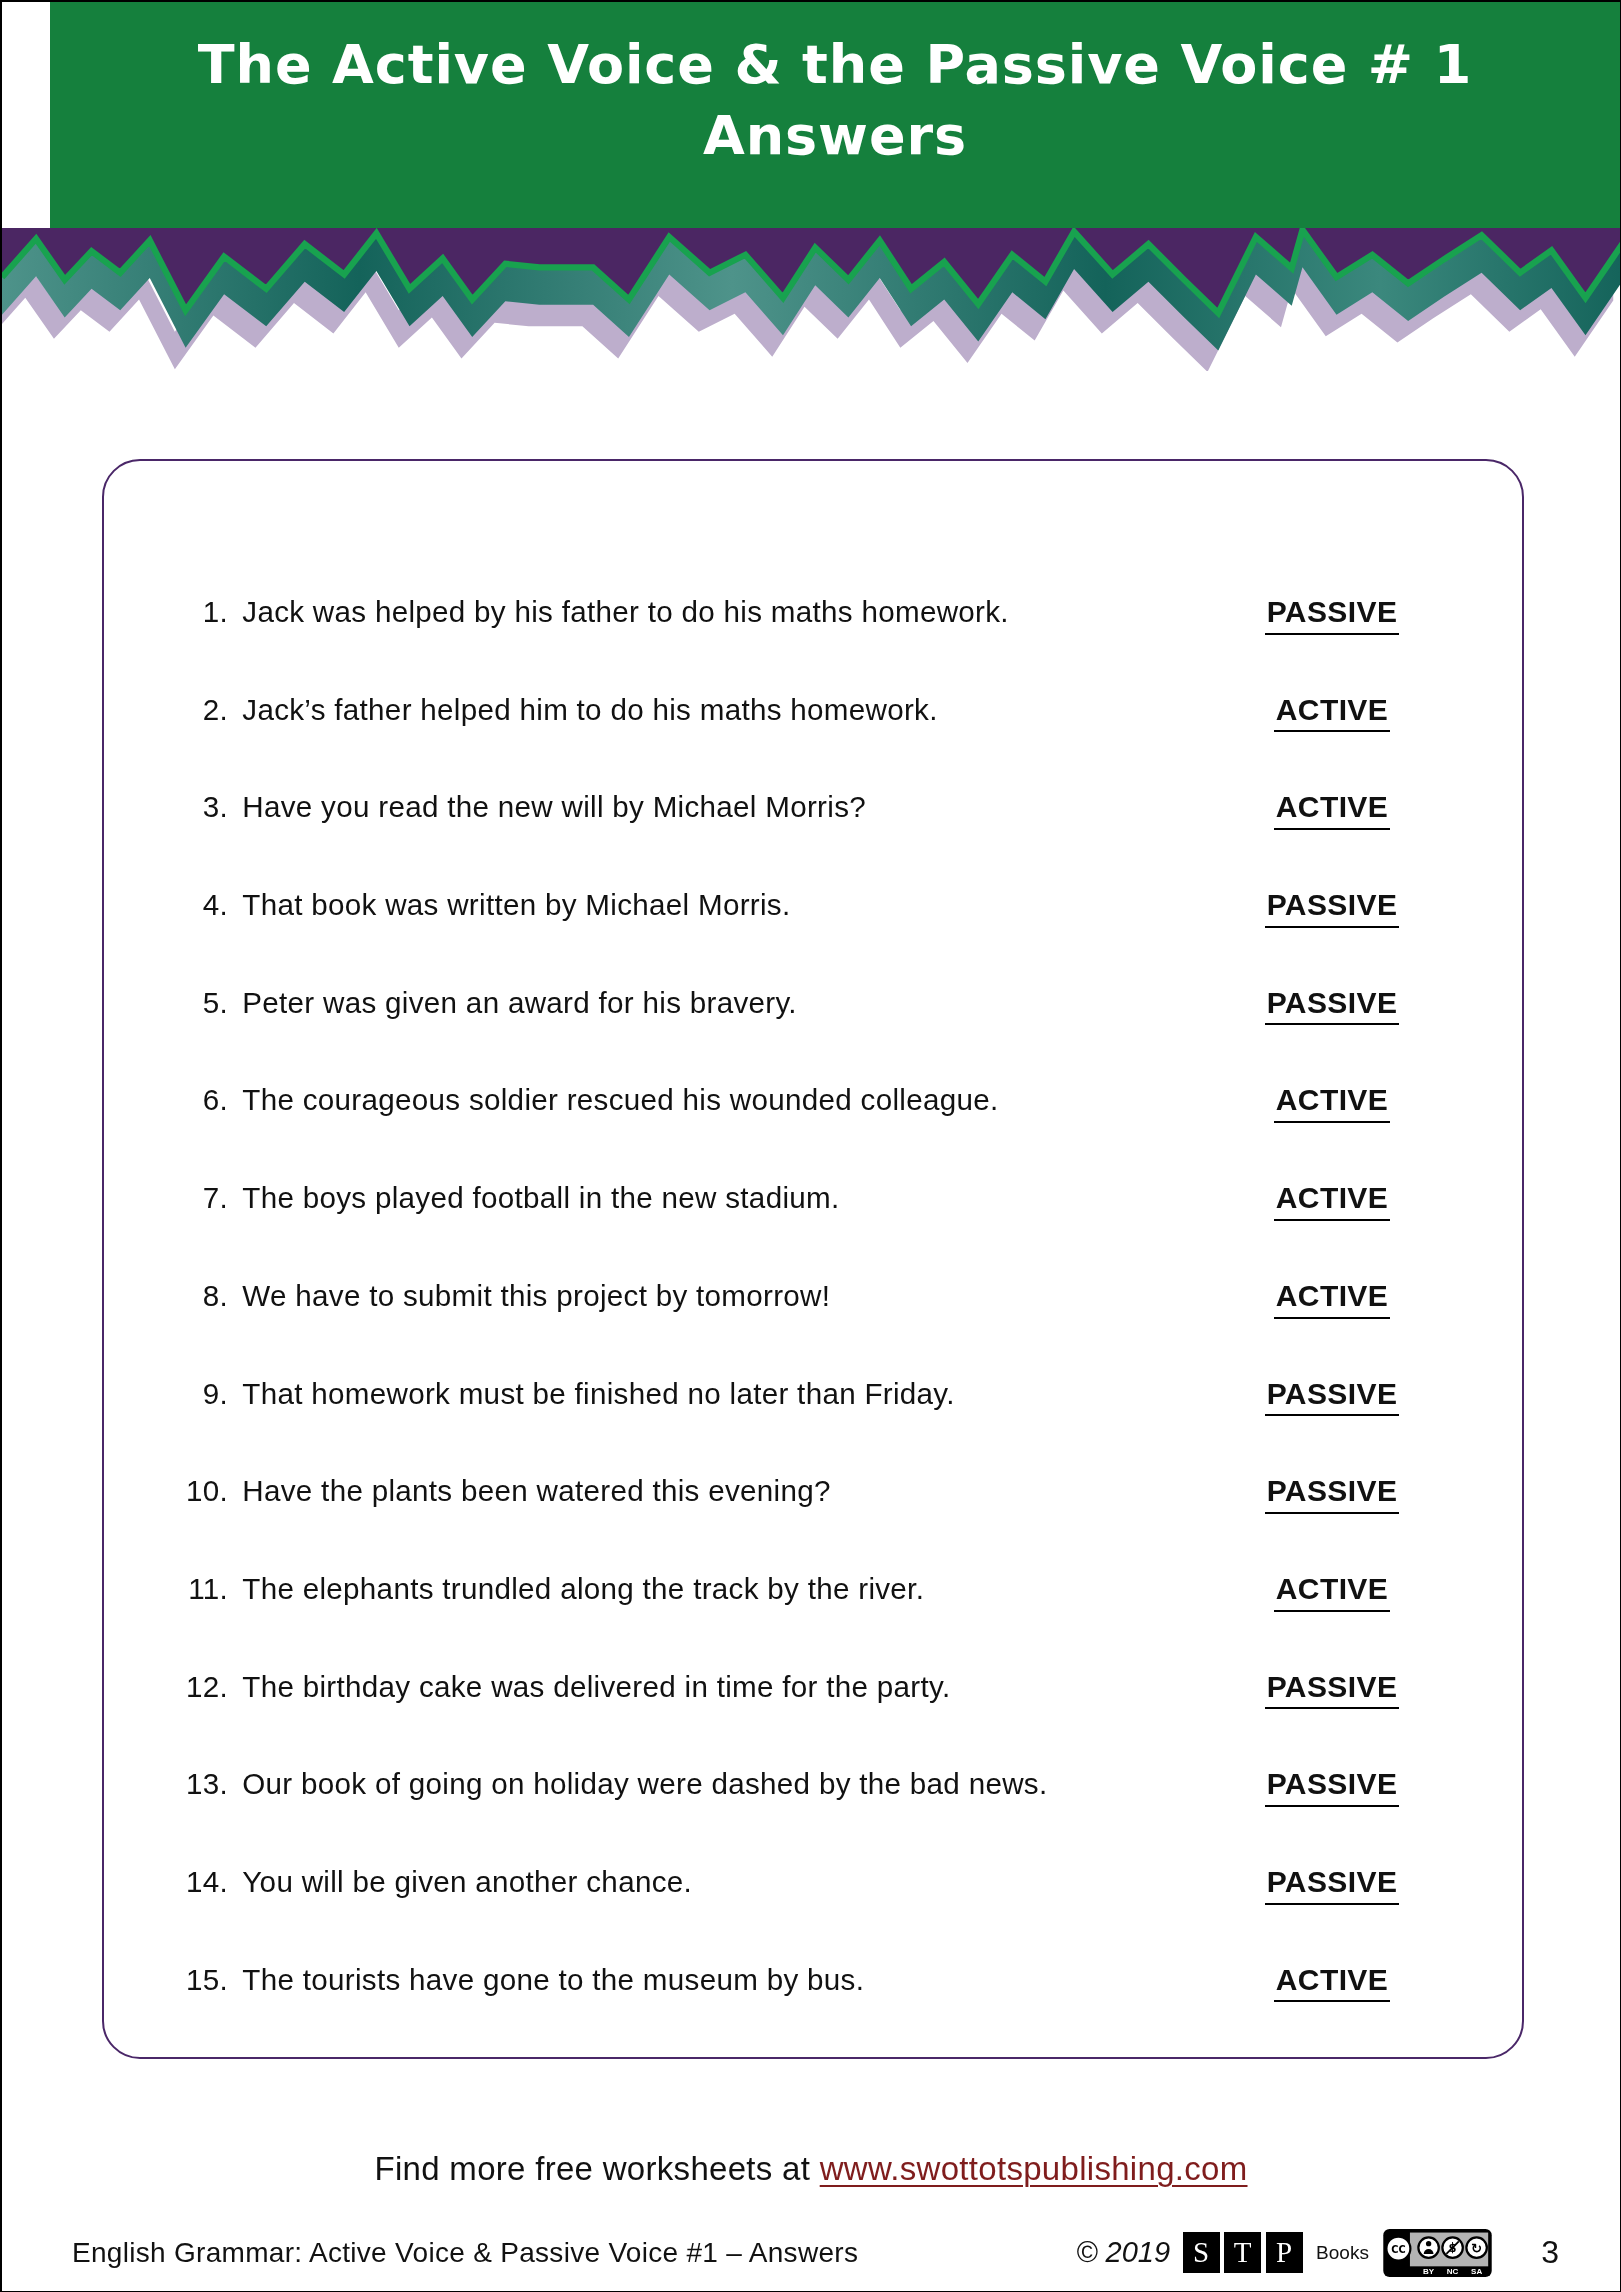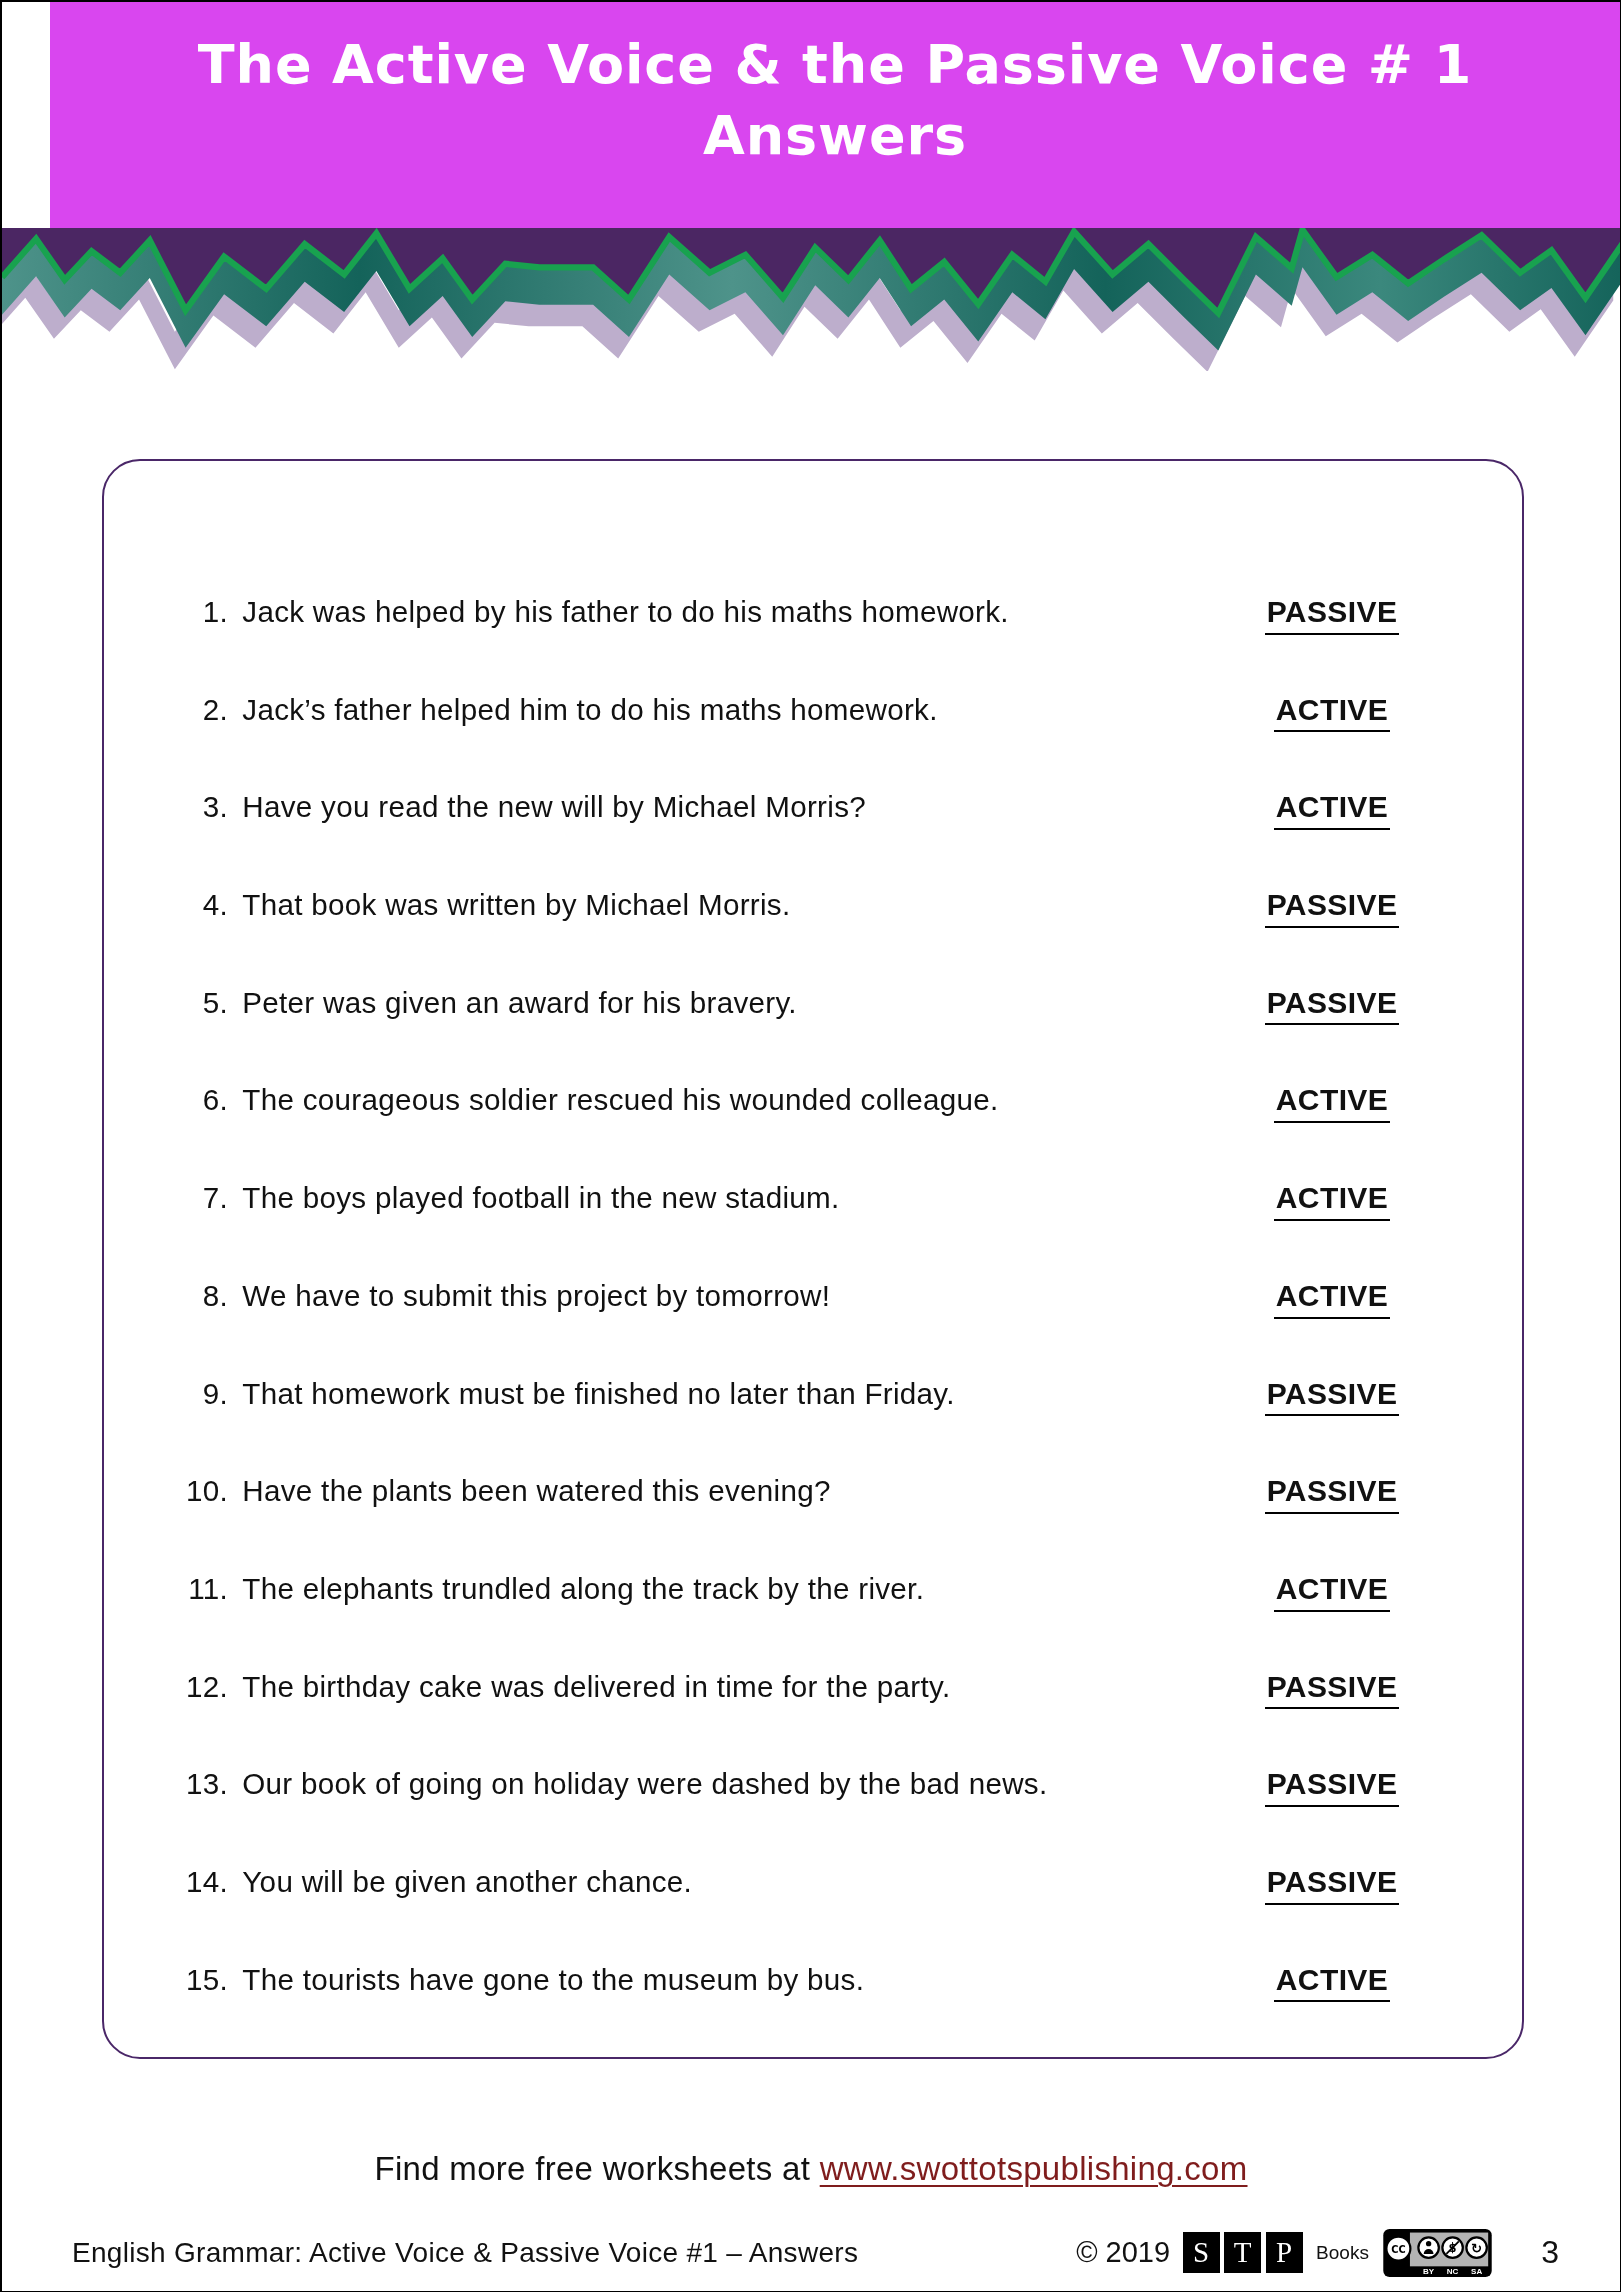--- a/index.html
+++ b/index.html
@@ -11,21 +11,21 @@
     position: relative;
     overflow: hidden;
     font-family: "Liberation Sans", sans-serif;
     color: #111111;
   }
 
   
   .header-purple {
     position: absolute; top: 0; left: 0; right: 0;
     height: 226px;
-    background: #d946ef;
+    background: #15803d;
     z-index: 2;
     margin-left: 48px;
   }
   .title-wrap {
     padding-top: 27px;
     text-align: center;
   }
   .title-line {
     font-family: "DejaVu Sans", sans-serif;
     font-weight: bold;
@@ -110,20 +110,21 @@
   .doc-title {
     font-size: 28px;
     letter-spacing: 0.3px;
   }
   .pub-group {
     display: flex;
     align-items: center;
   }
   .copyright {
     font-size: 29px;
+    font-style: italic;
   }
   .stp-letters { display: flex; margin-left: 12.5px; }
   .stp-letter {
     width: 37px; height: 41px;
     background: #000000;
     color: #ffffff;
     font-family: "Liberation Serif", serif;
     font-size: 29px;
     display: flex; align-items: center; justify-content: center;
     margin-right: 4.5px;

